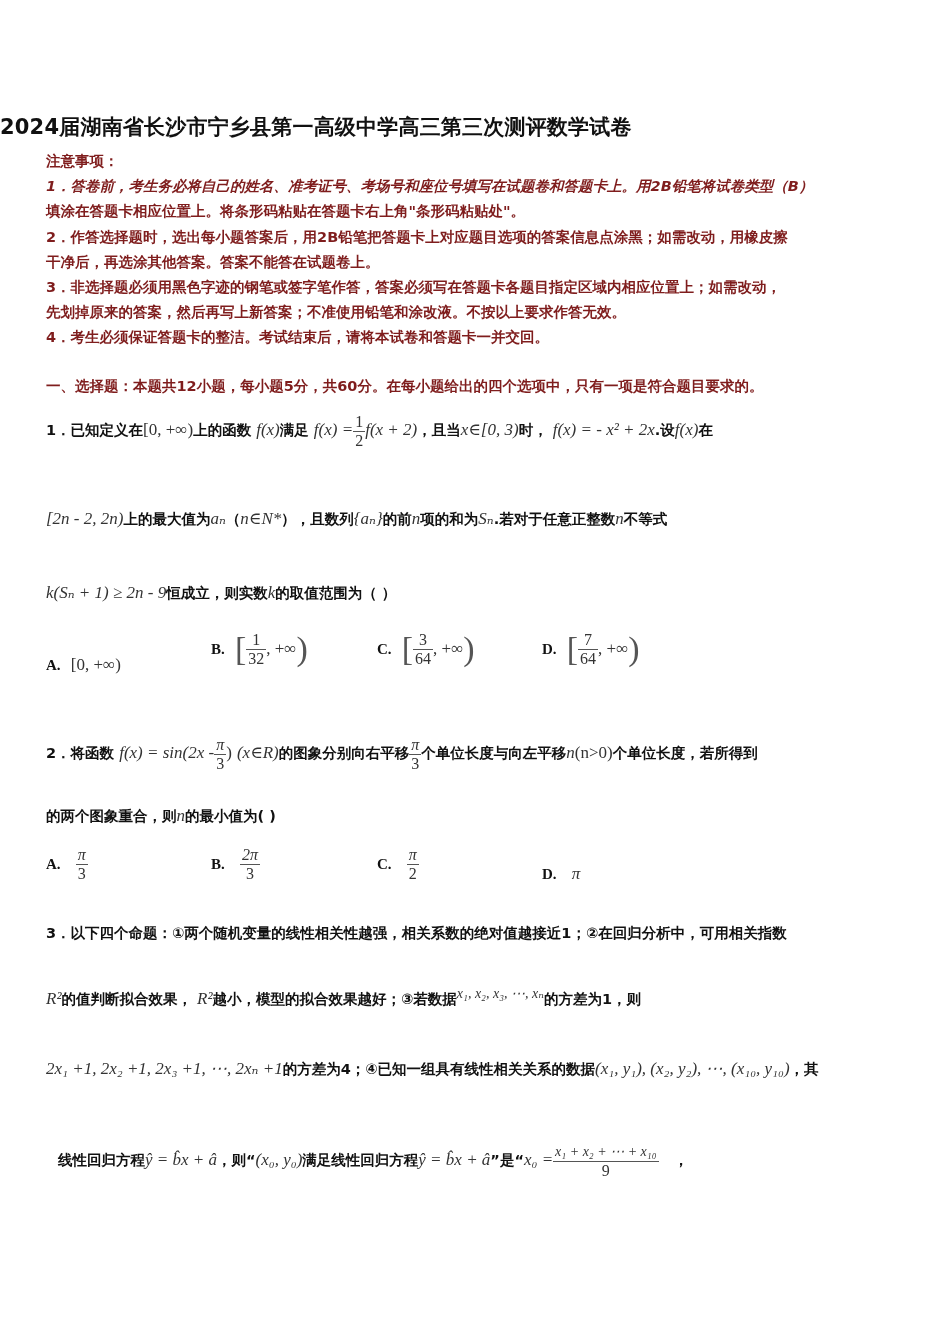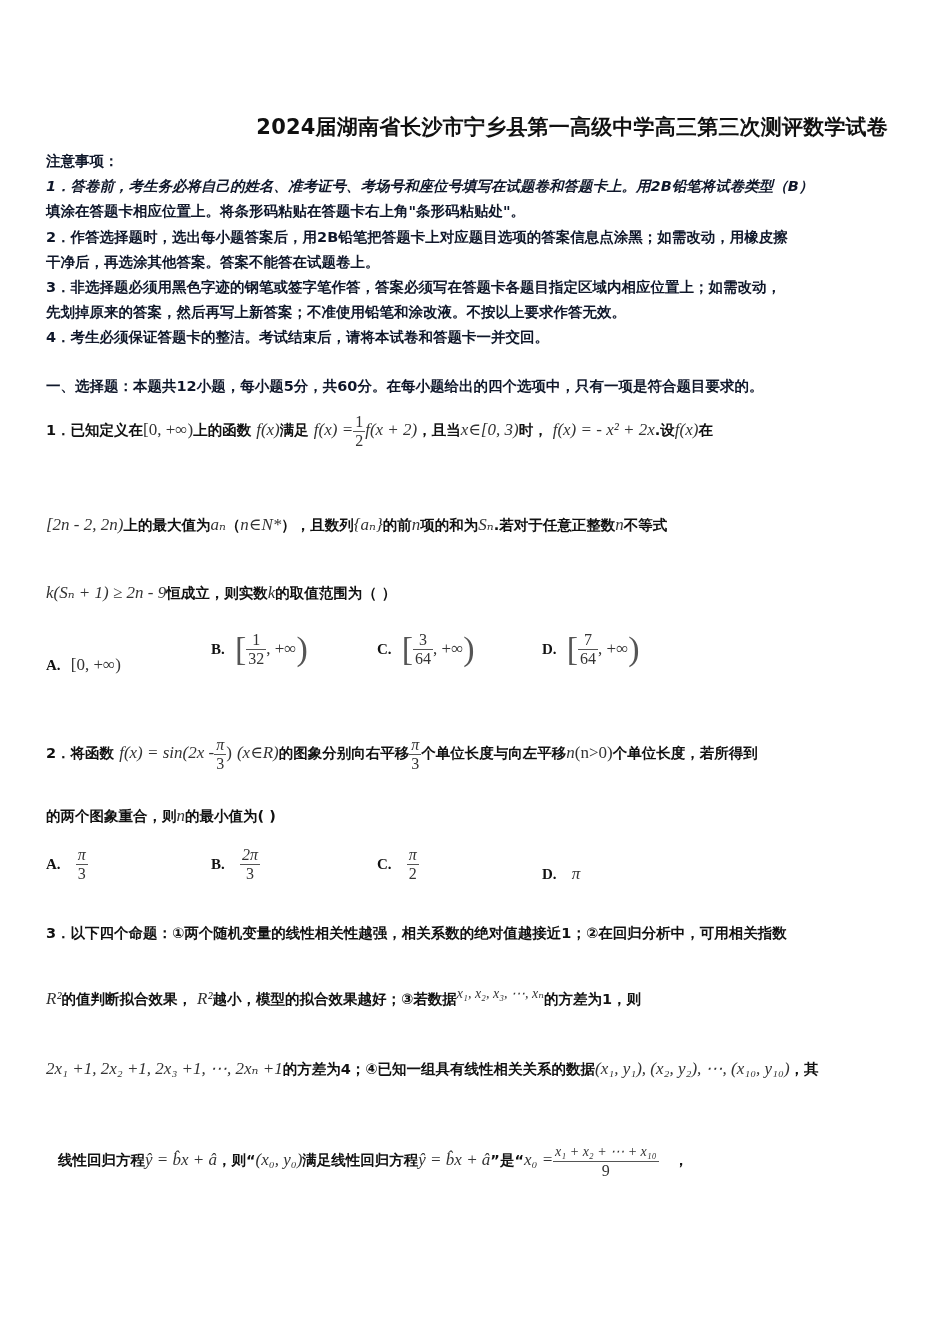--- a/index.html
+++ b/index.html
@@ -3,24 +3,24 @@
 <meta charset="utf-8">
 <style>
   html, body { margin: 0; padding: 0; background: #ffffff; }
   body {
     width: 950px; height: 1344px; position: relative; overflow: hidden;
     font-family: "DejaVu Sans", "Liberation Sans", sans-serif;
     color: #111;
   }
   .abs { position: absolute; white-space: nowrap; }
   .title {
-    left: 0; width: 888px; top: 113px; text-align: right;
+    left: 0; width: 888px; top: 113px; text-align: left;
     font-size: 21px; font-weight: bold; letter-spacing: 0.2px;
   }
-  .notice { font-size: 14.5px; font-weight: bold; color: #0f172a; }
+  .notice { font-size: 14.5px; font-weight: bold; color: #7f1d1d; }
   .q { font-size: 14.5px; font-weight: bold; color: #111; }
   .m {
     font-family: "Liberation Serif", "DejaVu Serif", serif;
     font-weight: normal; color: #333; font-size: 17px;
   }
   .mi { font-style: italic; }
   .frac {
     display: inline-block; vertical-align: middle; text-align: center;
     font-family: "Liberation Serif", serif; font-weight: normal; color: #333;
   }
@@ -45,21 +45,21 @@
   <div class="abs notice" style="left:46px; top:303px;">先划掉原来的答案，然后再写上新答案；不准使用铅笔和涂改液。不按以上要求作答无效。</div>
   <div class="abs notice" style="left:46px; top:328px;">4．考生必须保证答题卡的整洁。考试结束后，请将本试卷和答题卡一并交回。</div>
 
   <div class="abs notice" style="left:46px; top:377px;">一、选择题：本题共12小题，每小题5分，共60分。在每小题给出的四个选项中，只有一项是符合题目要求的。</div>
 
   <div class="abs q" style="left:46px; top:410px; line-height:40px;">
     <span>1．</span><span>已知定义在</span><span class="m">[0, +∞)</span><span>上的函数</span> <span class="m mi">f(x)</span><span>满足</span>
     <span class="m mi">f(x) =</span><span class="frac"><span class="n">1</span><span class="d">2</span></span><span class="m mi">f(x + 2)</span><span>，且当</span><span class="m mi">x∈[0, 3)</span><span>时，</span>&nbsp;<span class="m mi">f(x) = - x² + 2x</span><span>.设</span><span class="m mi">f(x)</span><span>在</span>
   </div>
 
-  <div class="abs q" style="left:46px; top:502px; line-height:22px;margin-top:12px;">
+  <div class="abs q" style="left:46px; top:502px; line-height:33px;">
     <span class="m mi">[2n - 2, 2n)</span><span>上的最大值为</span><span class="m mi">aₙ</span><span>（</span><span class="m mi">n∈N*</span><span>），且数列</span><span class="m mi">{aₙ}</span><span>的前</span><span class="m mi">n</span><span>项的和为</span><span class="m mi">Sₙ</span><span>.若对于任意正整数</span><span class="m mi">n</span><span>不等式</span>
   </div>
 
   <div class="abs q" style="left:46px; top:578px; line-height:30px;">
     <span class="m mi">k(Sₙ + 1) ≥ 2n - 9</span><span>恒成立，则实数</span><span class="m mi">k</span><span>的取值范围为（    ）</span>
   </div>
 
   <div class="abs" style="left:46px; top:640px; line-height:50px;">
     <span class="opt-label">A.</span>&nbsp;
     <span class="m">[0, +∞)</span>

